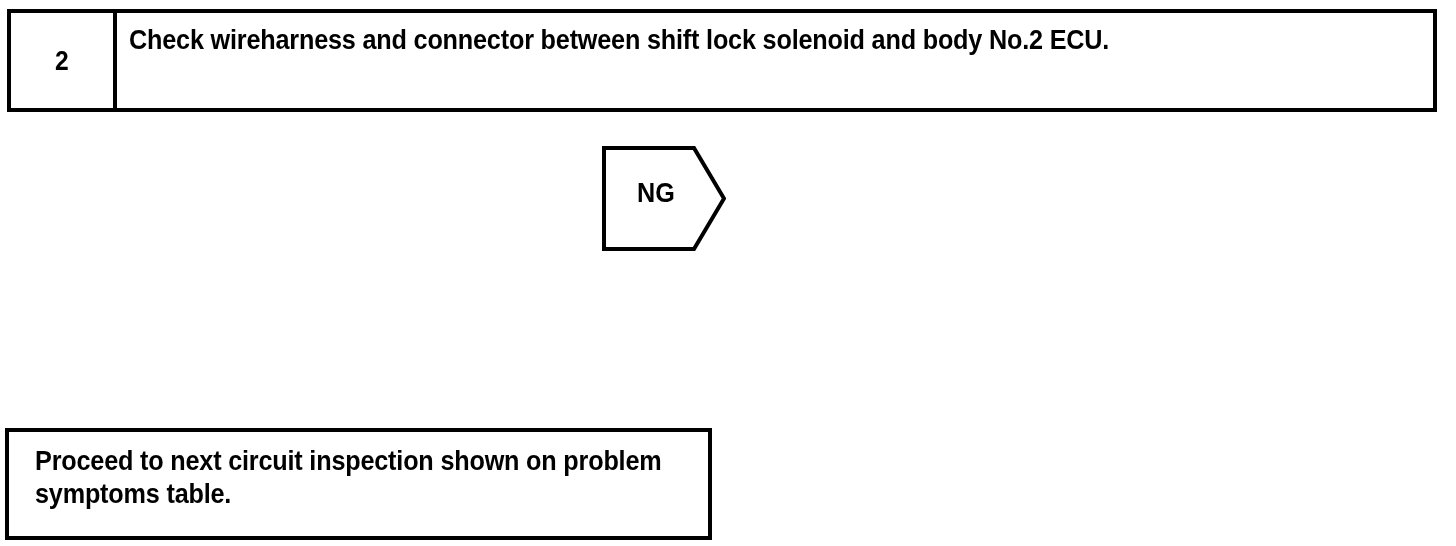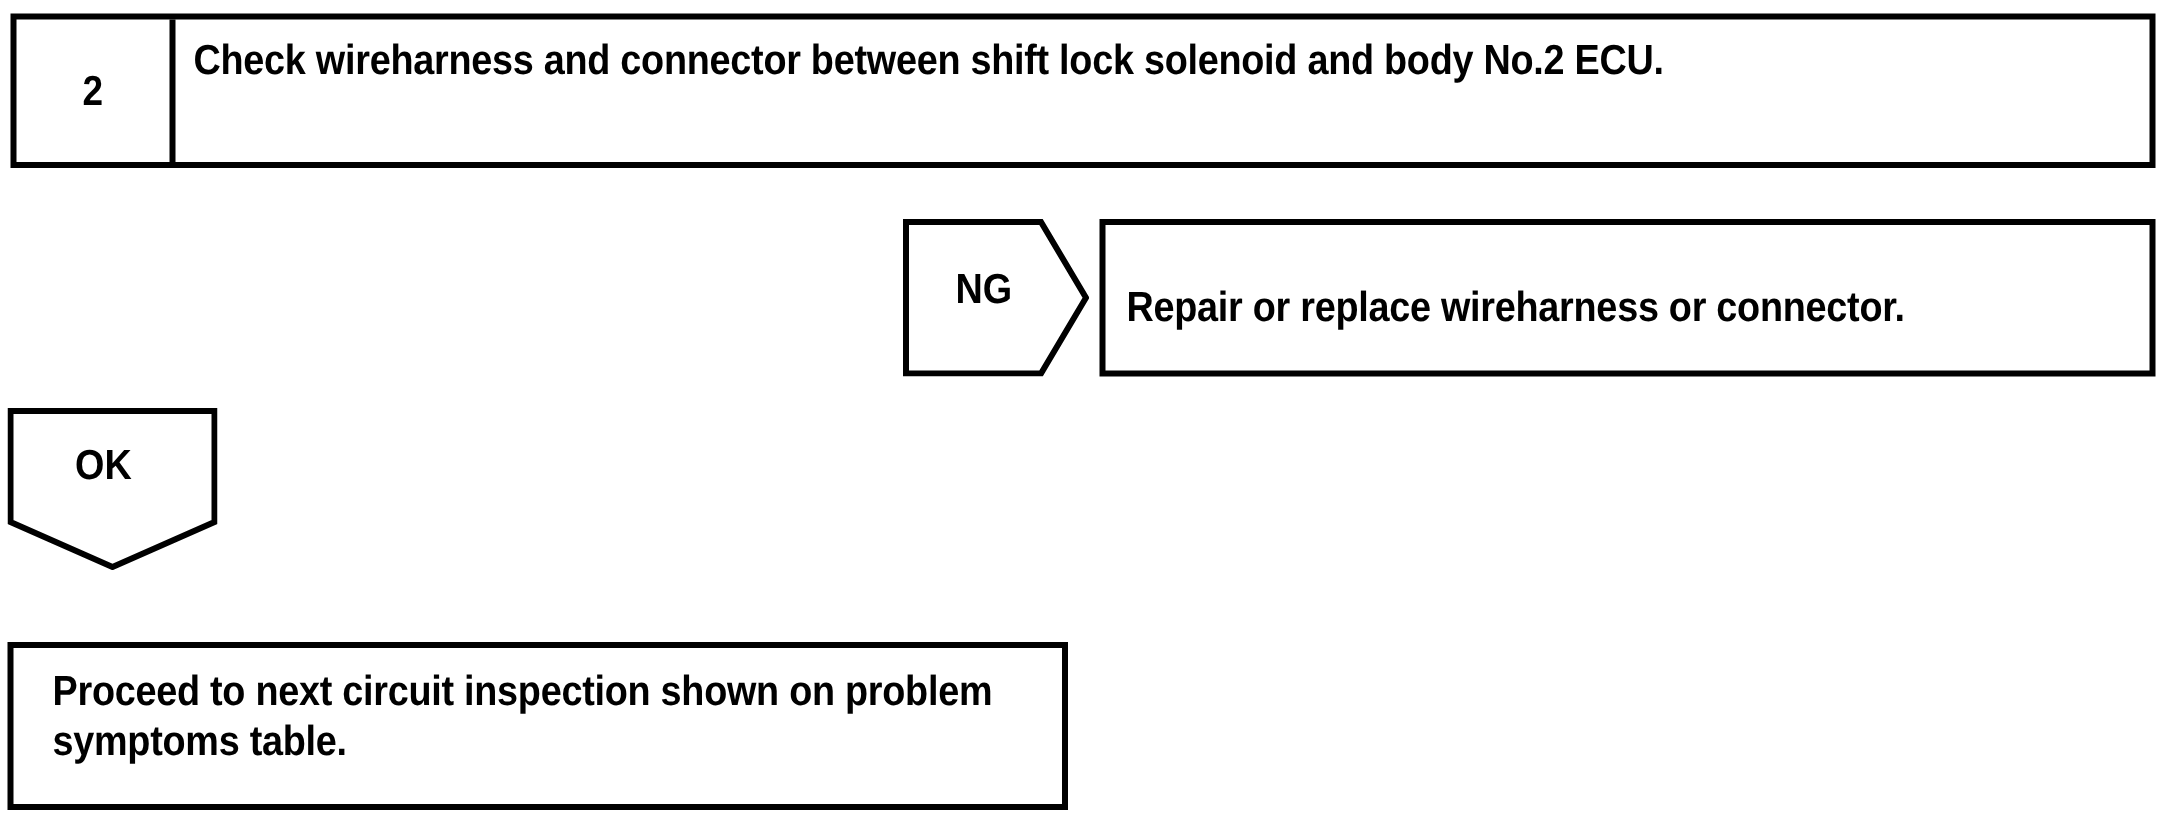--- a/index.html
+++ b/index.html
@@ -172,28 +172,19 @@
     </div>
   </div>
 
   <div class="ng-tag">
     <svg width="124" height="105" viewBox="0 0 124 105">
       <polygon points="2,2 92,2 122,52.5 92,103 2,103" fill="#ffffff" stroke="#000000" stroke-width="4" stroke-linejoin="miter"></polygon>
     </svg>
     <span class="ng-label">NG</span>
   </div>
 
-  <div class="repair-box">
-    <span class="repair-text">Repair or replace wireharness or connector.</span>
-  </div>
 
-  <div class="ok-tag">
-    <svg width="140" height="108" viewBox="0 0 140 108">
-      <polygon points="2,2 138,2 138,76 70,106 2,76" fill="#ffffff" stroke="#000000" stroke-width="4" stroke-linejoin="miter"></polygon>
-    </svg>
-    <span class="ok-label">OK</span>
-  </div>
 
   <div class="result-box">
     <div class="result-text">Proceed to next circuit inspection shown on problem symptoms table.</div>
   </div>
 
 </div>
 
 </body></html>

